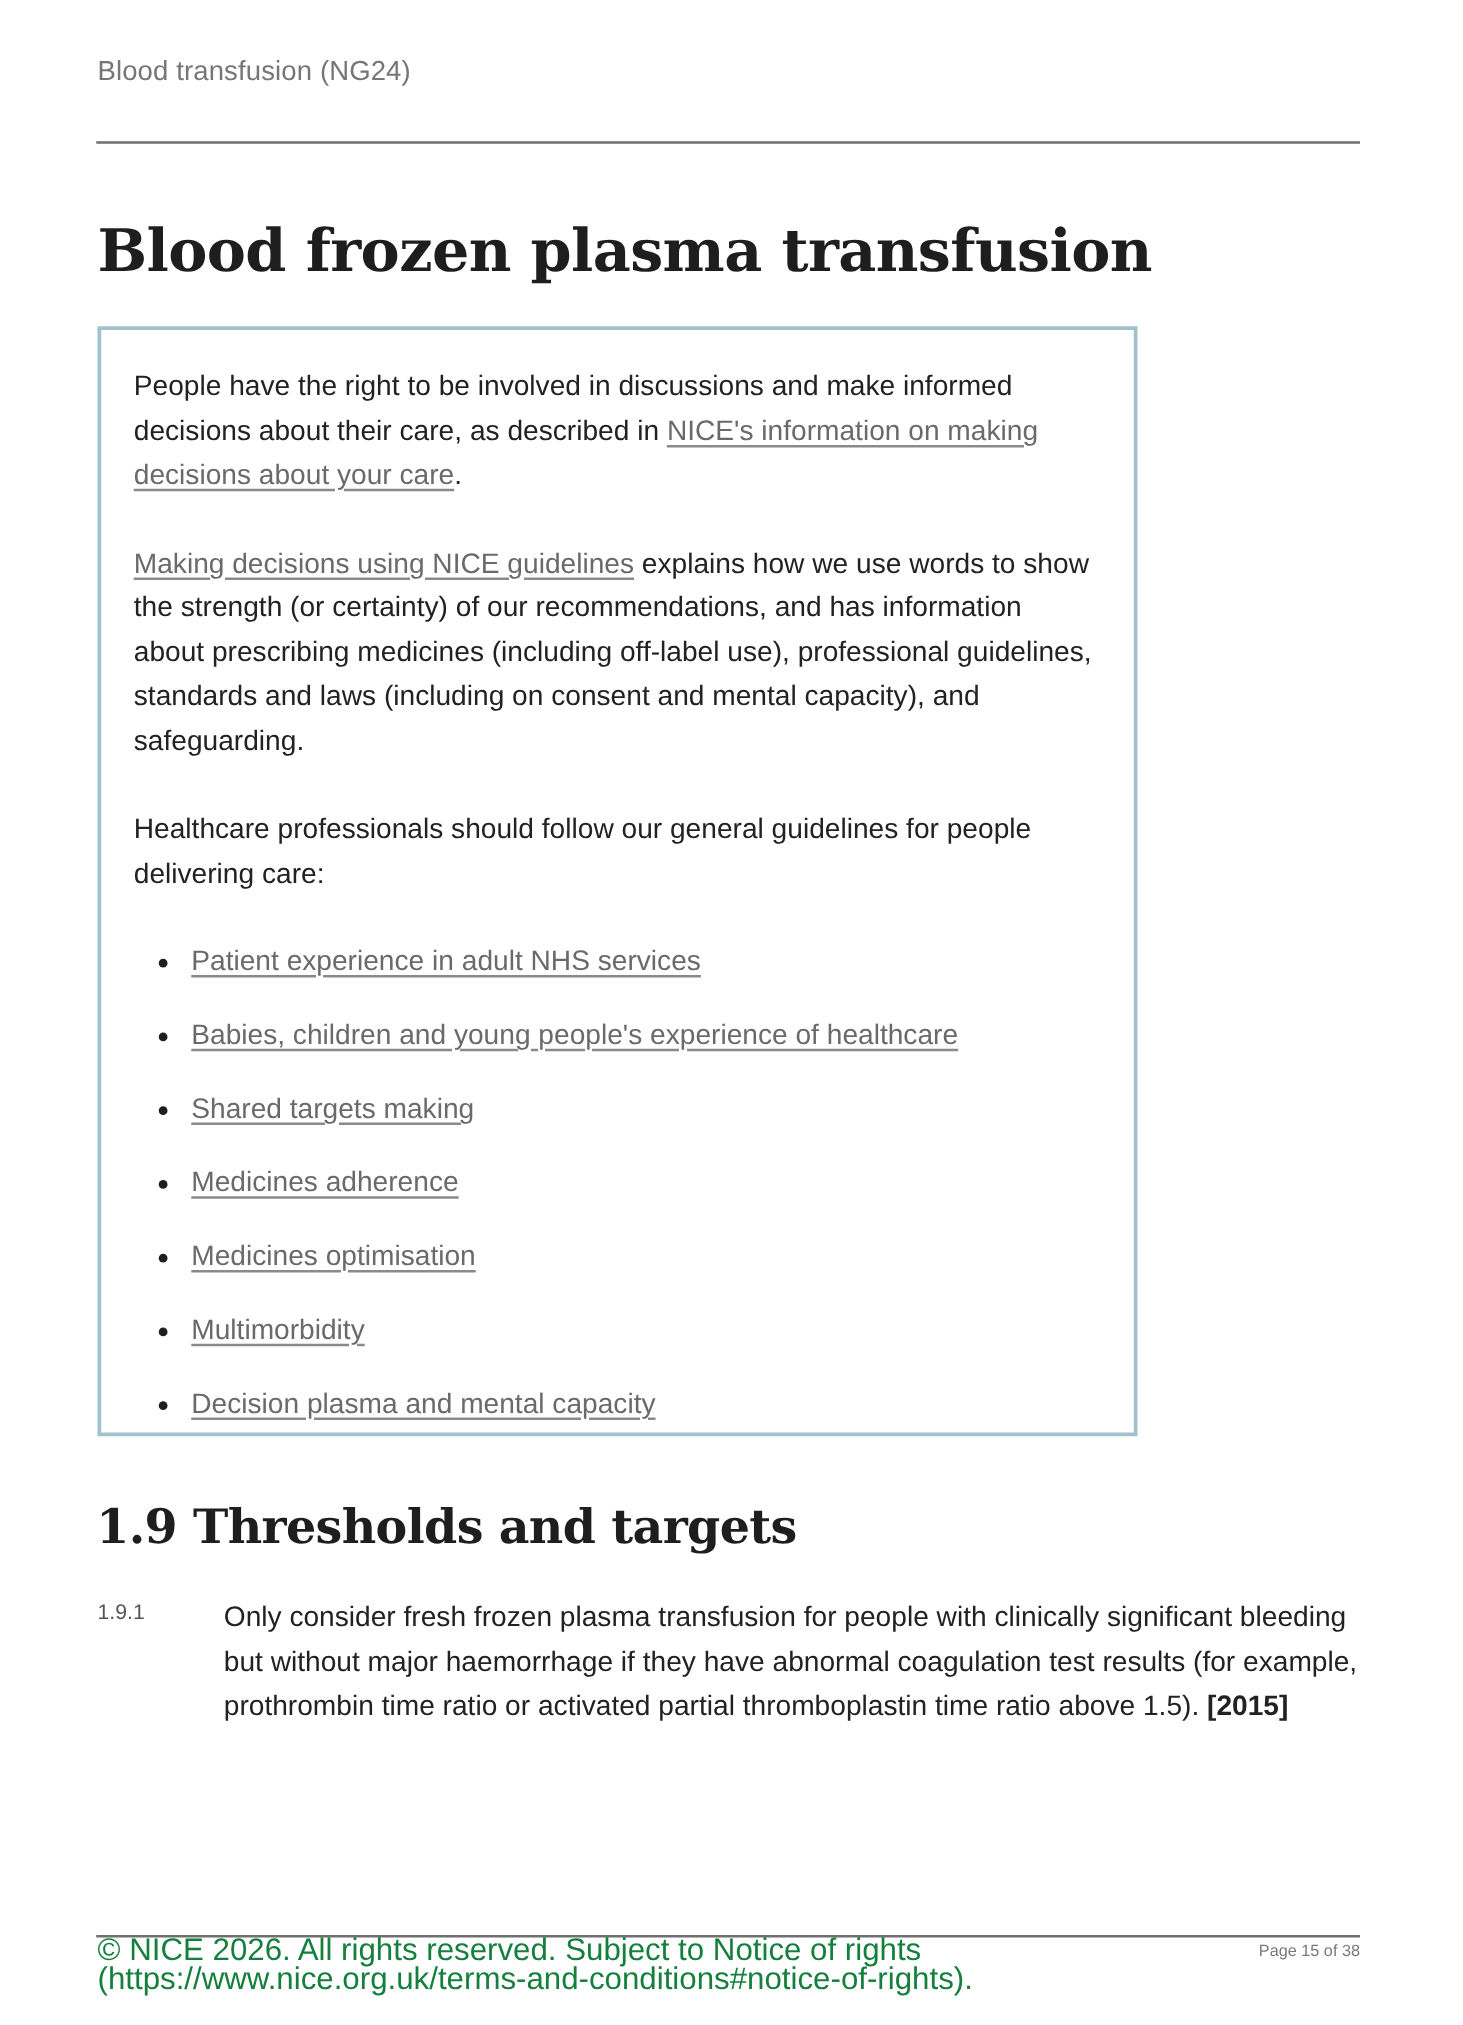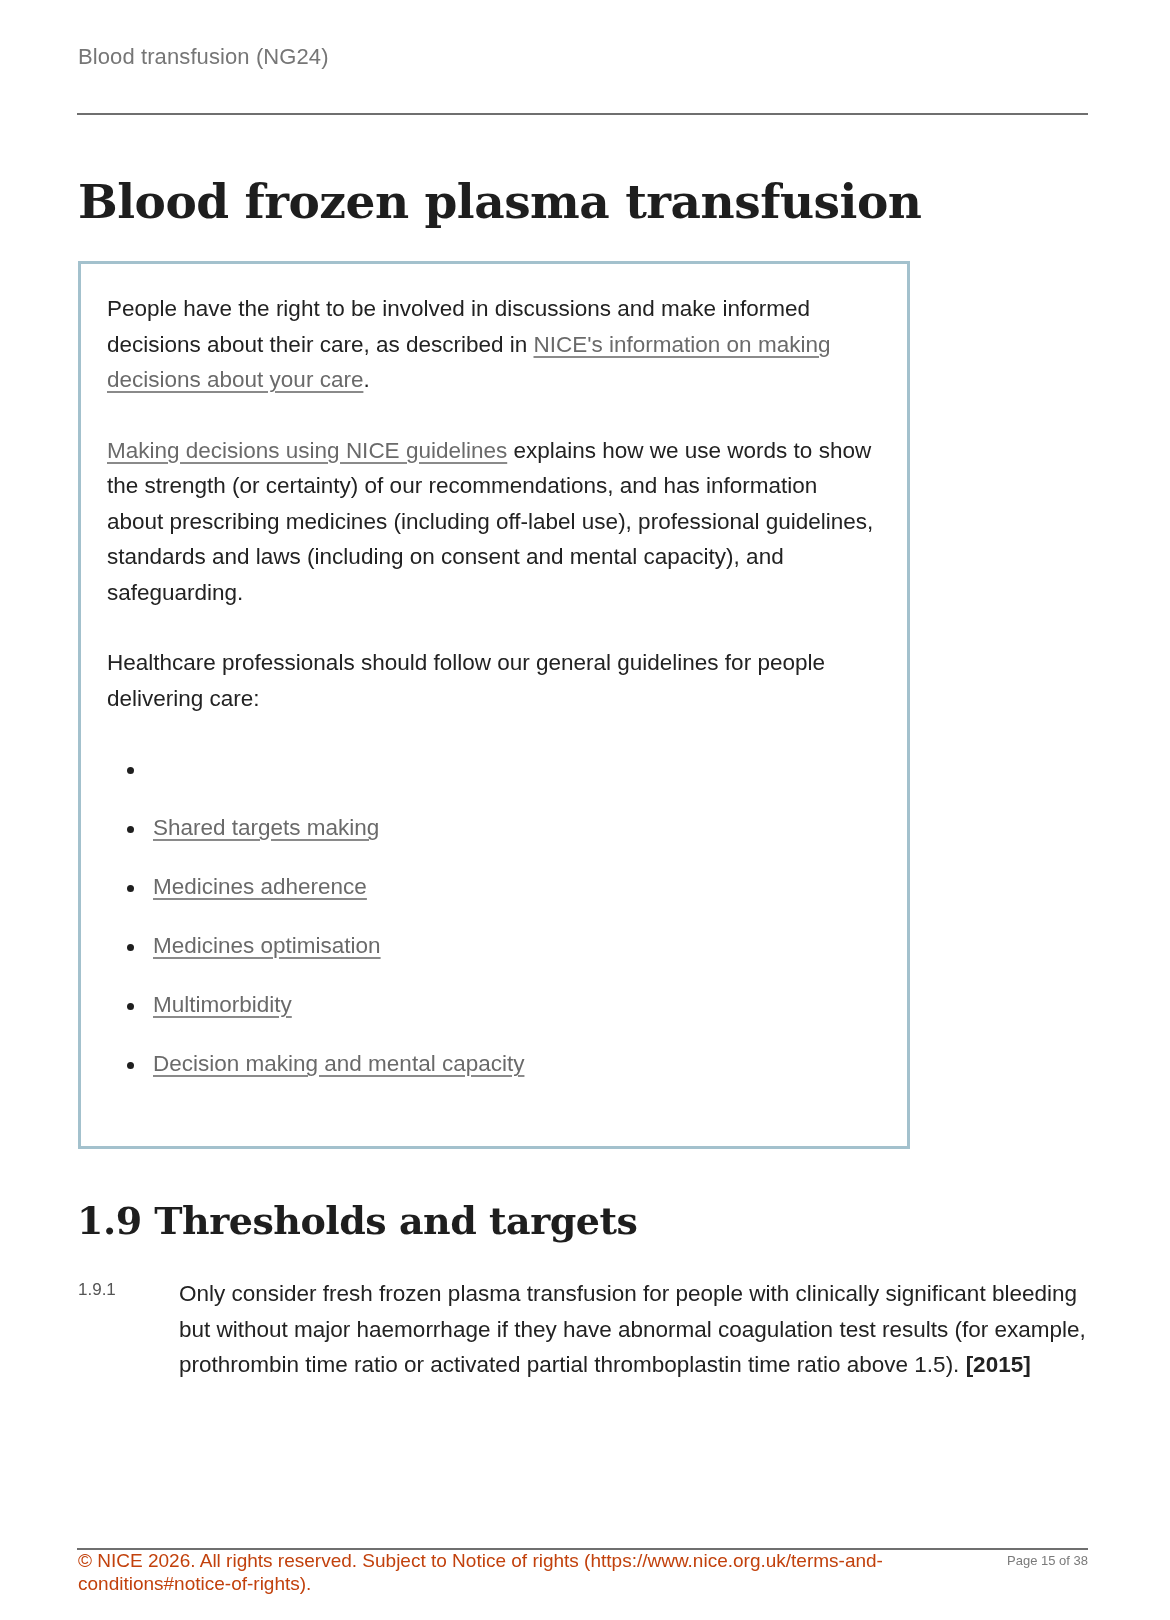--- a/index.html
+++ b/index.html
@@ -56,21 +56,21 @@
     position: absolute; left: 101px; top: 0; width: 911px;
     font-size: 22.5px; line-height: 35.5px; color: #222;
   }
   .rec-text .tag { font-weight: bold; }
   .footer-rule {
     position: absolute; left: 77px; top: 1548px; width: 1011px; height: 0;
     border-top: 2px solid #6f6f6f;
   }
   .footer-left {
     position: absolute; left: 78px; top: 1549px; width: 900px;
-    font-size: 19px; line-height: 23px; color: #c2410c;
+    font-size: 25px; line-height: 23px; color: #15803d;
   }
   .footer-right {
     position: absolute; right: 82px; top: 1549px; width: 110px; text-align: right;
     font-size: 13px; line-height: 23px; color: #7a7a7a;
   }
 </style>
 </head>
 <body>
 
 <div class="running-header">Blood transfusion (NG24)</div>
@@ -80,26 +80,27 @@
 
 <div class="info-box">
   <div class="info-inner">
     <p class="para"><span>People have the right to be involved in discussions and make informed decisions about their care, as described in </span><a class="link">NICE's information on making decisions about your care</a><span>.</span></p>
 
     <p class="para"><a class="link">Making decisions using NICE guidelines</a><span> explains how we use words to show the strength (or certainty) of our recommendations, and has information about prescribing medicines (including off-label use), professional guidelines, standards and laws (including on consent and mental capacity), and safeguarding.</span></p>
 
     <p class="para">Healthcare professionals should follow our general guidelines for people delivering care:</p>
 
     <ul class="guideline-list">
-      <li><span class="bullet"></span></li>
+      <li><span class="bullet"></span><a class="link">Patient experience in adult NHS services</a></li>
+      <li><span class="bullet"></span><a class="link">Babies, children and young people's experience of healthcare</a></li>
       <li><span class="bullet"></span><a class="link">Shared targets making</a></li>
       <li><span class="bullet"></span><a class="link">Medicines adherence</a></li>
       <li><span class="bullet"></span><a class="link">Medicines optimisation</a></li>
       <li><span class="bullet"></span><a class="link">Multimorbidity</a></li>
-      <li><span class="bullet"></span><a class="link">Decision making and mental capacity</a></li>
+      <li><span class="bullet"></span><a class="link">Decision plasma and mental capacity</a></li>
     </ul>
   </div>
 </div>
 
 <h2 class="section-title">1.9 Thresholds and targets</h2>
 
 <div class="rec">
   <div class="rec-number">1.9.1</div>
   <div class="rec-text"><span>Only consider fresh frozen plasma transfusion for people with clinically significant bleeding but without major haemorrhage if they have abnormal coagulation test results (for example, prothrombin time ratio or activated partial thromboplastin time ratio above 1.5). </span><span class="tag">[2015]</span></div>
 </div>

